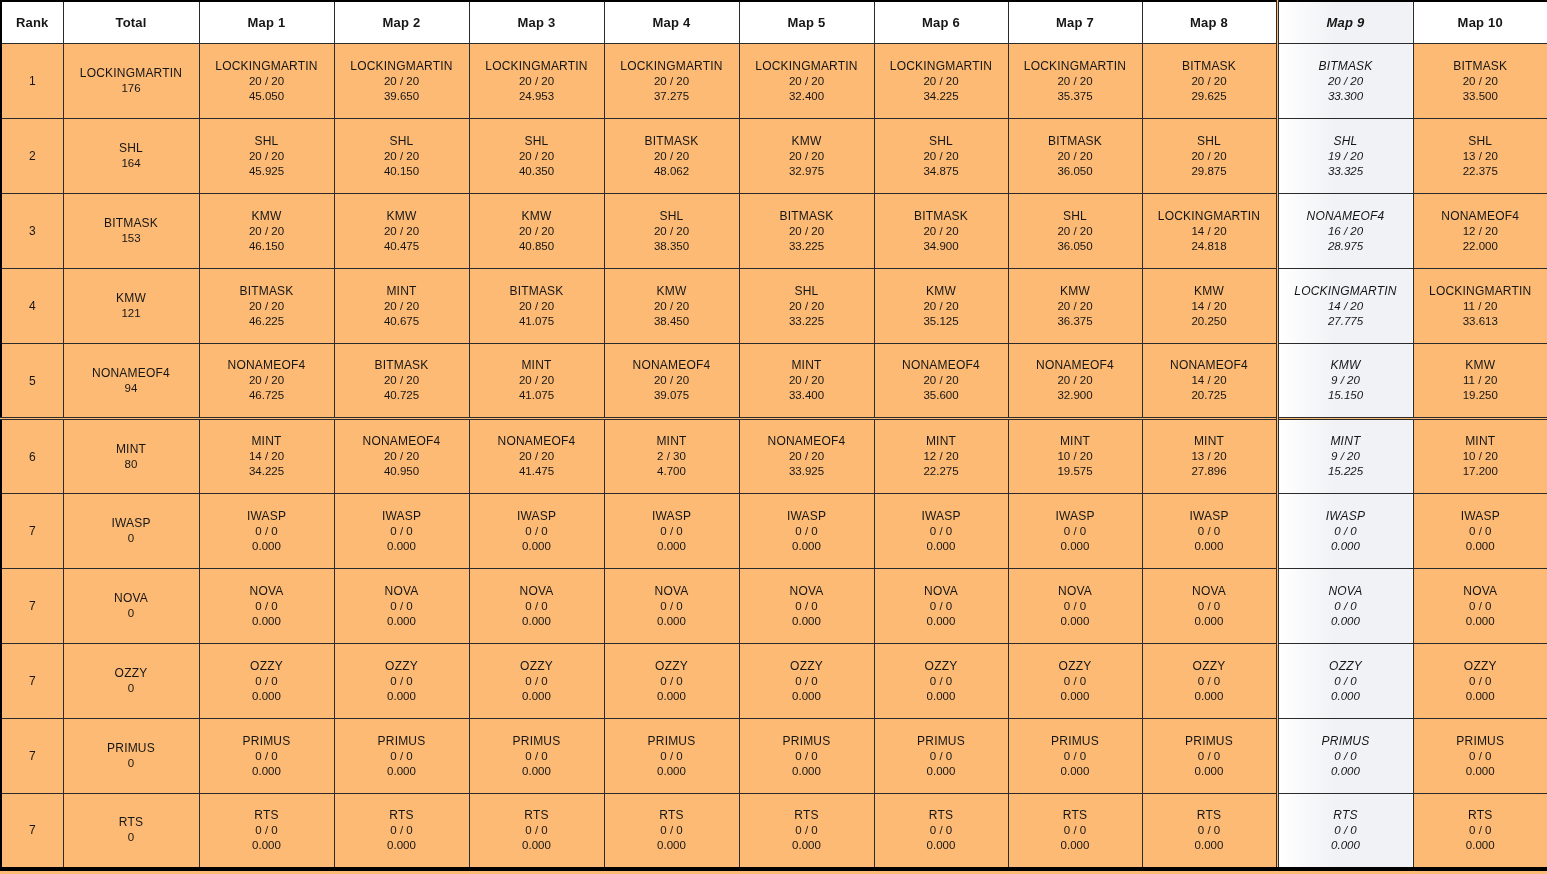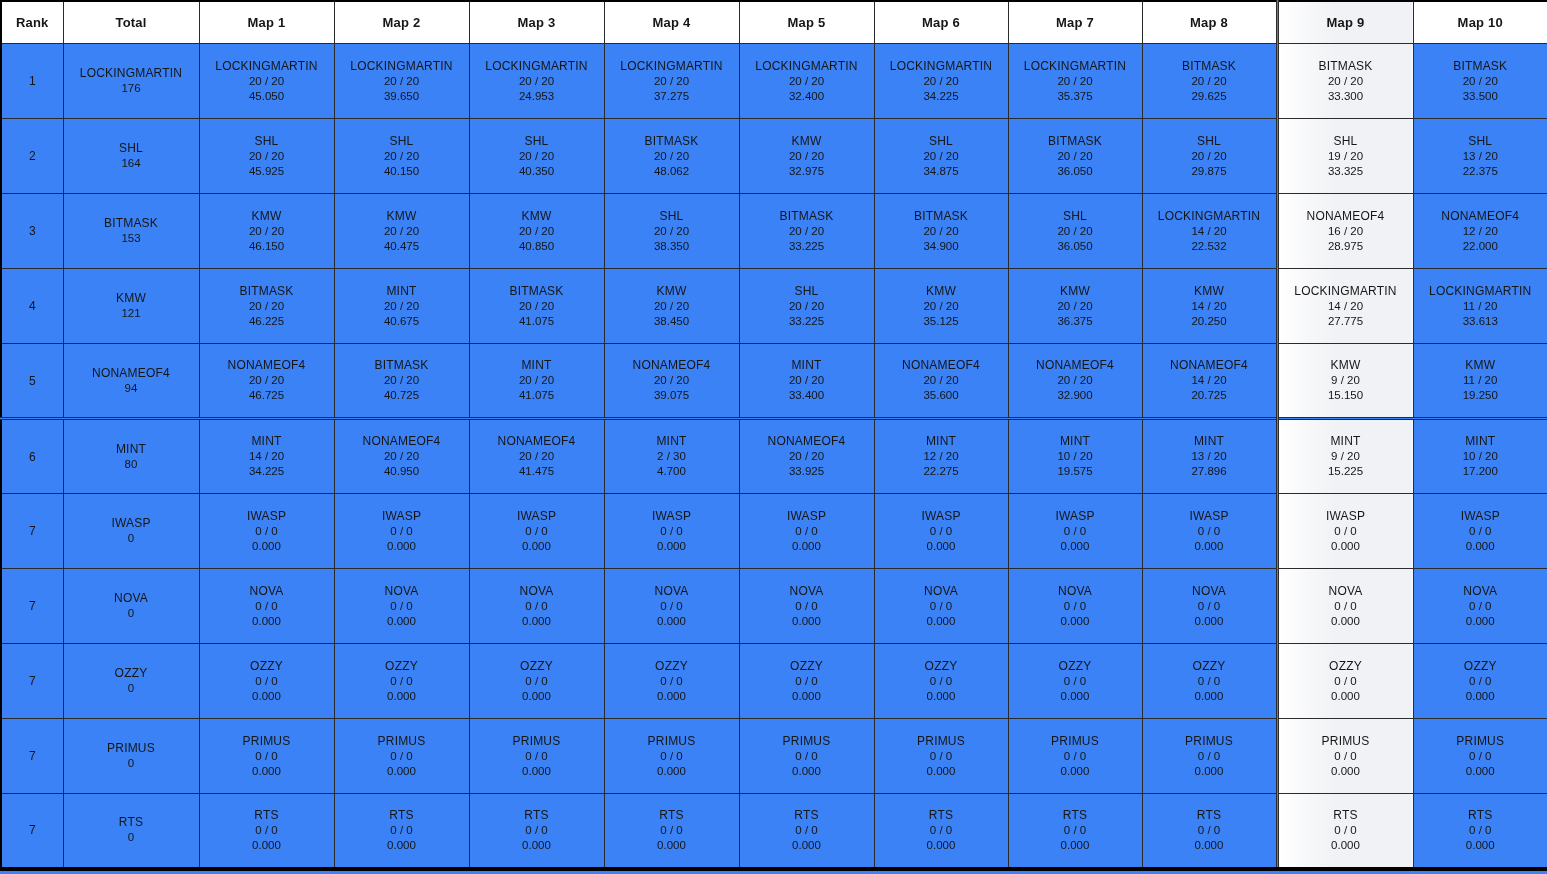--- a/index.html
+++ b/index.html
@@ -6,21 +6,21 @@
     margin: 0;
     padding: 0;
     background: #ffffff;
     font-family: "Liberation Sans", sans-serif;
     color: #161616;
   }
   #stage {
     width: 1547px;
     height: 874px;
     overflow: hidden;
-    background: #3b82f6;
+    background: #fdba74;
   }
   table.leaderboard {
     border-collapse: collapse;
     table-layout: fixed;
     width: 1547px;
     border-top: 2px solid #000;
     border-left: 2px solid #000;
     border-right: 2px solid #000;
     border-bottom: 4px solid #000;
   }
@@ -50,20 +50,21 @@
     font-size: 11.5px;
     line-height: 15px;
     white-space: nowrap;
   }
   td.rank-cell { font-size: 12px; }
   
   .map9, .map9h { border-left: 3px double #2b2b2b !important; }
   
   .map9, .map9h {
     background: linear-gradient(to right, #ffffff 0px, #f1f2f5 55px, #f1f2f5 100%);
+    font-style: italic;
   }
   
   tr.section-start td { border-top: 3px double #2b2b2b; }
 </style>
 </head>
 <body>
 
 <div id="stage">
   <table class="leaderboard">
     <colgroup>
@@ -248,21 +249,21 @@
             <div class="num">34.900</div>
           </td>
           <td>
             <div class="team">SHL</div>
             <div class="num">20 / 20</div>
             <div class="num">36.050</div>
           </td>
           <td>
             <div class="team">LOCKINGMARTIN</div>
             <div class="num">14 / 20</div>
-            <div class="num">22.532</div>
+            <div class="num">24.818</div>
           </td>
           <td class="map9">
             <div class="team">NONAMEOF4</div>
             <div class="num">16 / 20</div>
             <div class="num">28.975</div>
           </td>
           <td>
             <div class="team">NONAMEOF4</div>
             <div class="num">12 / 20</div>
             <div class="num">22.000</div>

